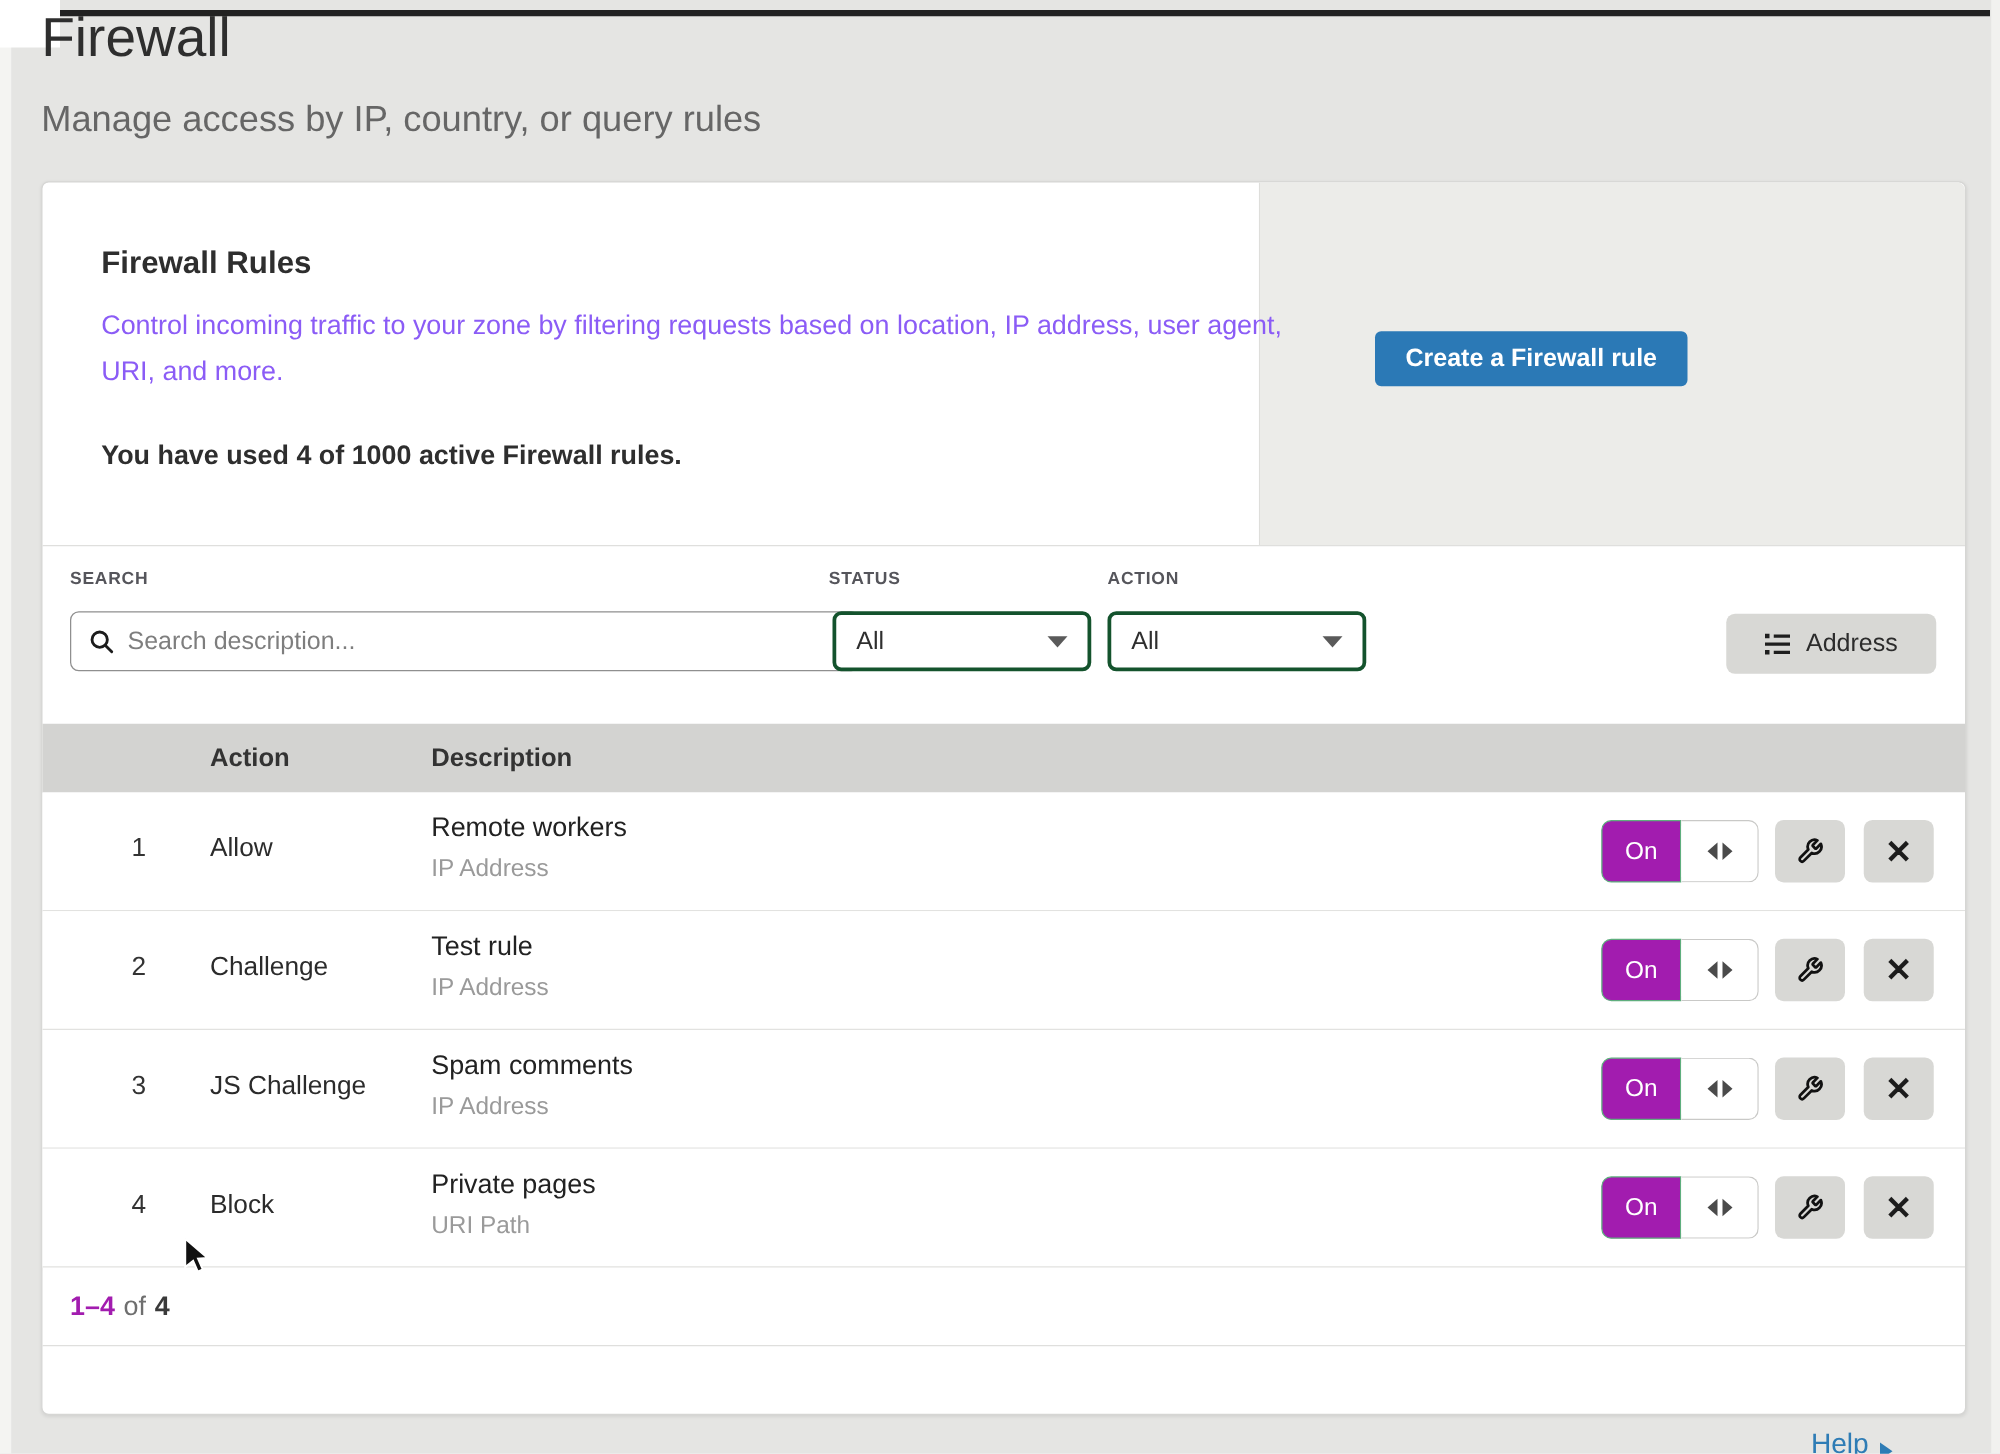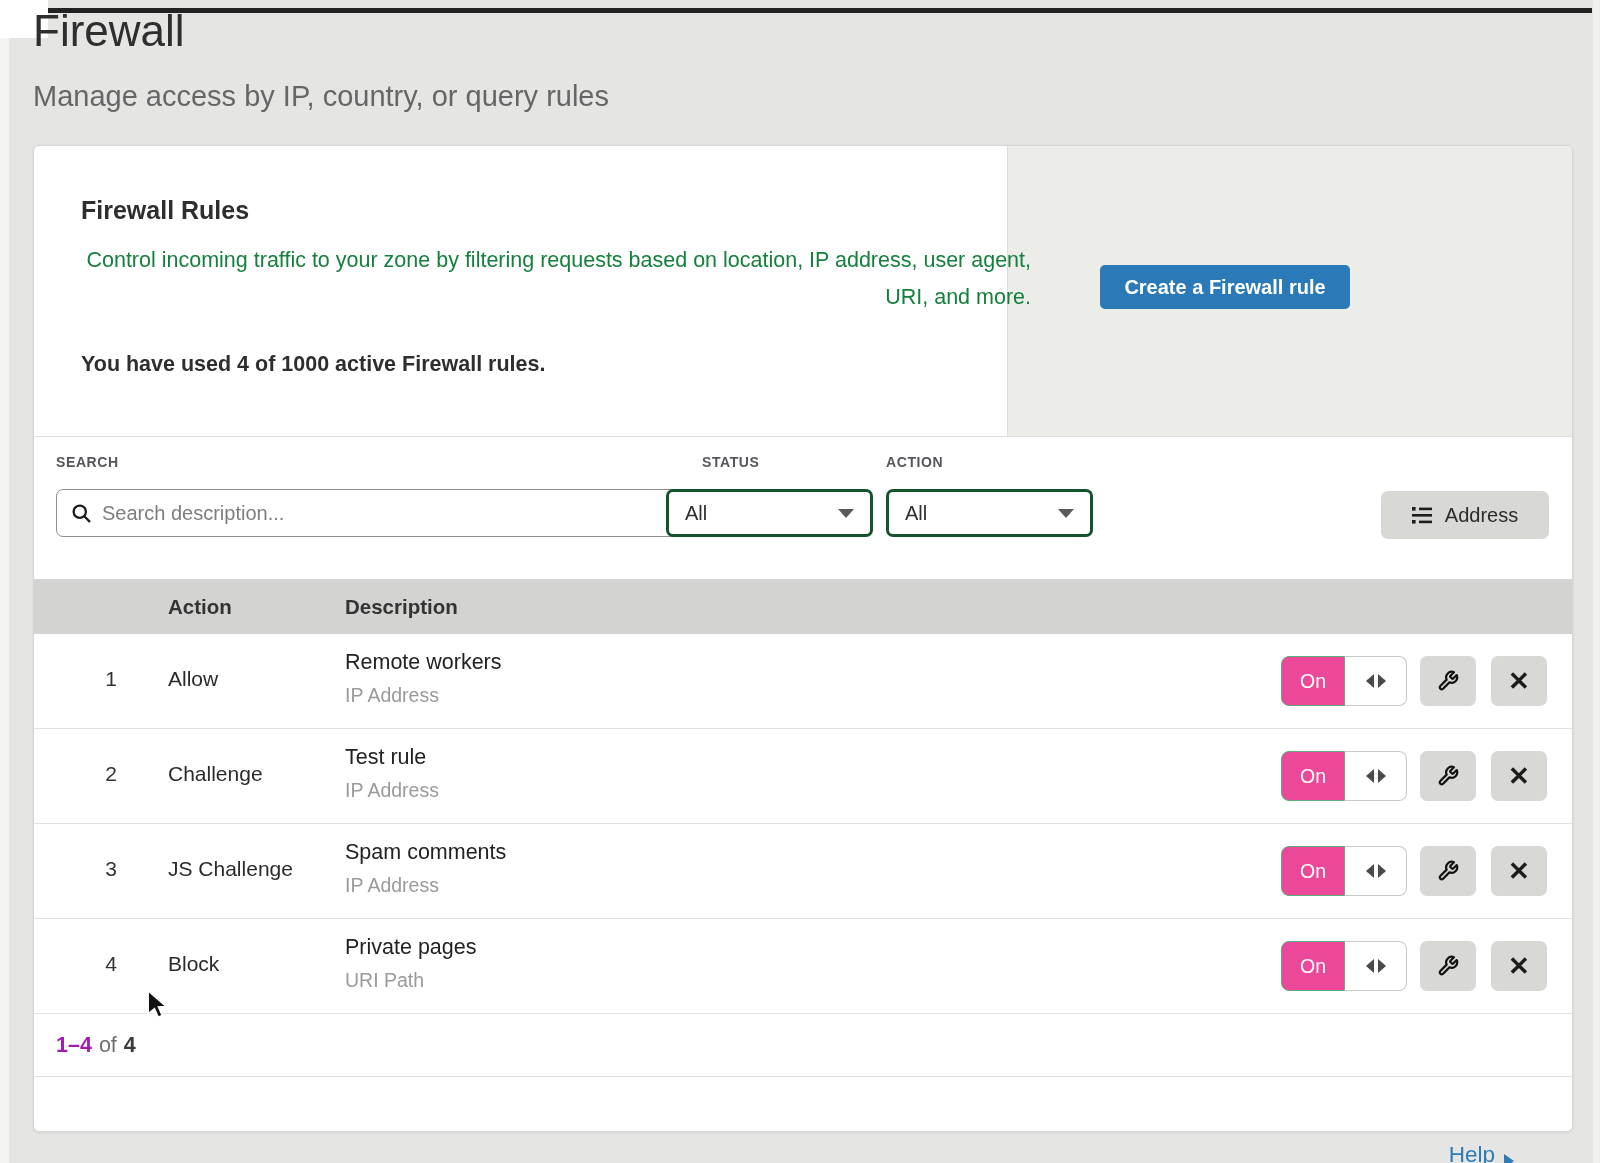--- a/index.html
+++ b/index.html
@@ -32,30 +32,30 @@
     background:#ecece9; border-left:1px solid #dededb; border-top-right-radius:6px;
   }
   .create-btn {
     position:absolute; left:92px; top:119px; width:250px; height:44px;
     background:#2b79b6; color:#fff; font-size:20px; font-weight:700;
     border:none; border-radius:5px; cursor:pointer;
     display:flex; align-items:center; justify-content:center;
     font-family:"Liberation Sans", sans-serif;
   }
   .rules-heading { position:absolute; left:47px; top:50px; font-size:25px; font-weight:700; color:#2e2e2e; }
-  .rules-desc { position:absolute; left:47px; top:96px; width:950px; font-size:21.5px; line-height:37px; color:#15803d;text-align:right; }
+  .rules-desc { position:absolute; left:47px; top:96px; width:950px; font-size:21.5px; line-height:37px; color:#8b5cf6; }
   .rules-usage { position:absolute; left:47px; top:206px; font-size:21.5px; font-weight:700; color:#2e2e2e; }
   .divider-1 { position:absolute; left:0; right:0; top:290px; height:1px; background:#dfdfdd; }
 
   
   .filter-label {
     position:absolute; top:308px; font-size:14px; font-weight:700;
     letter-spacing:.6px; color:#55555b;
   }
-  .lbl-search { left:22px; } .lbl-status { left:668px; } .lbl-action { left:852px; }
+  .lbl-search { left:22px; } .lbl-status { left:629px; } .lbl-action { left:852px; }
   .search-box {
     position:absolute; left:22px; top:343px; width:632px; height:48px;
     border:1px solid #8f8f8f; border-radius:7px; background:#fff;
     display:flex; align-items:center; padding:0 14px;
   }
   .search-box svg { flex:0 0 auto; margin-right:10px; }
   .search-box input {
     border:none; outline:none; width:100%; font-size:20px; color:#333;
     font-family:"Liberation Sans", sans-serif; background:transparent;
   }
@@ -91,21 +91,21 @@
     position:absolute; left:0; right:0; height:95px; background:#fff;
     border-bottom:1px solid #e2e2e0;
   }
   .row-0 { top:488px; } .row-1 { top:583px; } .row-2 { top:678px; } .row-3 { top:773px; }
   .row-num { position:absolute; left:60px; top:33px; width:34px; text-align:center; font-size:21px; color:#333; }
   .row-action { position:absolute; left:134px; top:33px; font-size:21px; color:#2b2b2b; }
   .row-desc-title { position:absolute; left:311px; top:16px; font-size:21.5px; color:#222; }
   .row-desc-field { position:absolute; left:311px; top:50px; font-size:19.5px; color:#9a9a9a; }
   .toggle { position:absolute; left:1247px; top:22px; height:50px; display:flex; }
   .toggle-on {
-    width:64px; height:50px; background:#ec4899; border:1px solid #5fae7e;
+    width:64px; height:50px; background:#a21caf; border:1px solid #5fae7e;
     border-radius:8px 0 0 8px; color:#fff; font-size:19.5px;
     display:flex; align-items:center; justify-content:center; cursor:pointer;
   }
   .toggle-handle {
     width:62px; height:50px; background:#fff; border:1px solid #c9c9c7; border-left:none;
     border-radius:0 8px 8px 0; display:flex; align-items:center; justify-content:center;
     gap:4px; cursor:pointer;
   }
   .tri-l { width:0; height:0; border-top:7px solid transparent; border-bottom:7px solid transparent; border-right:8px solid #4a4a4a; }
   .tri-r { width:0; height:0; border-top:7px solid transparent; border-bottom:7px solid transparent; border-left:8px solid #4a4a4a; }

